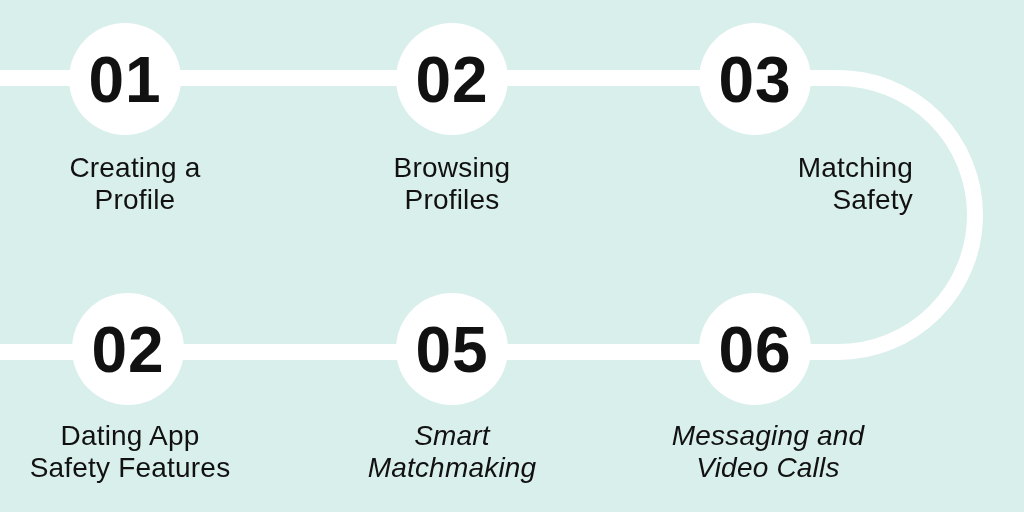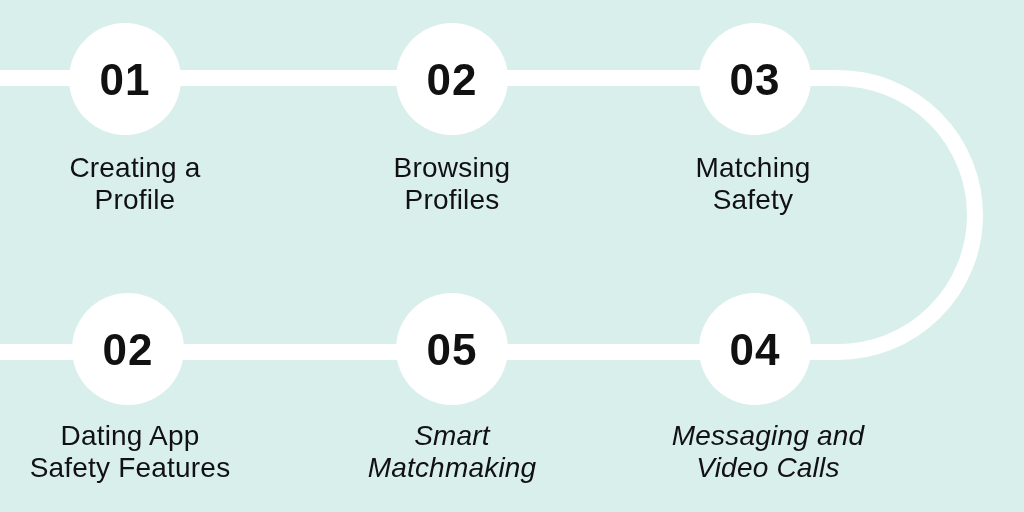--- a/index.html
+++ b/index.html
@@ -33,21 +33,21 @@
   .step-circle{
     position:absolute;
     width:112px;height:112px;
     border-radius:50%;
     background:var(--path);
     display:flex;
     align-items:center;
     justify-content:center;
   }
   .step-num{
-    font-size:44px;
+    font-size:64px;
     font-weight:700;
     letter-spacing:1px;
     color:var(--ink);
     line-height:1;
     padding-top:2px;
   }
   .step-label{
     position:absolute;
     width:320px;
     text-align:center;
@@ -63,21 +63,21 @@
   .c1{left:69px;  top:23px;}
   .c2{left:396px; top:23px;}
   .c3{left:699px; top:23px;}
   .c4{left:699px; top:293px;}
   .c5{left:396px; top:293px;}
   .c6{left:72px;  top:293px;}
 
   
   .l1{left:-25px; top:152px;}
   .l2{left:292px; top:152px;}
-  .l3{left:593px; top:152px;}
+  .l3{left:593px; top:152px;text-align:right;}
   .l4{left:608px; top:420px;font-style:italic;}
   .l5{left:292px; top:420px;font-style:italic;}
   .l6{left:-30px; top:420px;}
 </style>
 </head>
 <body>
 
 <div class="canvas">
 
   <svg class="connector" viewBox="0 0 1024 512" aria-hidden="true">
@@ -102,21 +102,21 @@
 
   <div class="step-circle c3">
     <span class="step-num">03</span>
   </div>
   <div class="step-label l3">
     <div>Matching</div>
     <div>Safety</div>
   </div>
 
   <div class="step-circle c4">
-    <span class="step-num">04</span>
+    <span class="step-num">06</span>
   </div>
   <div class="step-label l4">
     <div>Messaging and</div>
     <div>Video Calls</div>
   </div>
 
   <div class="step-circle c5">
     <span class="step-num">05</span>
   </div>
   <div class="step-label l5">

